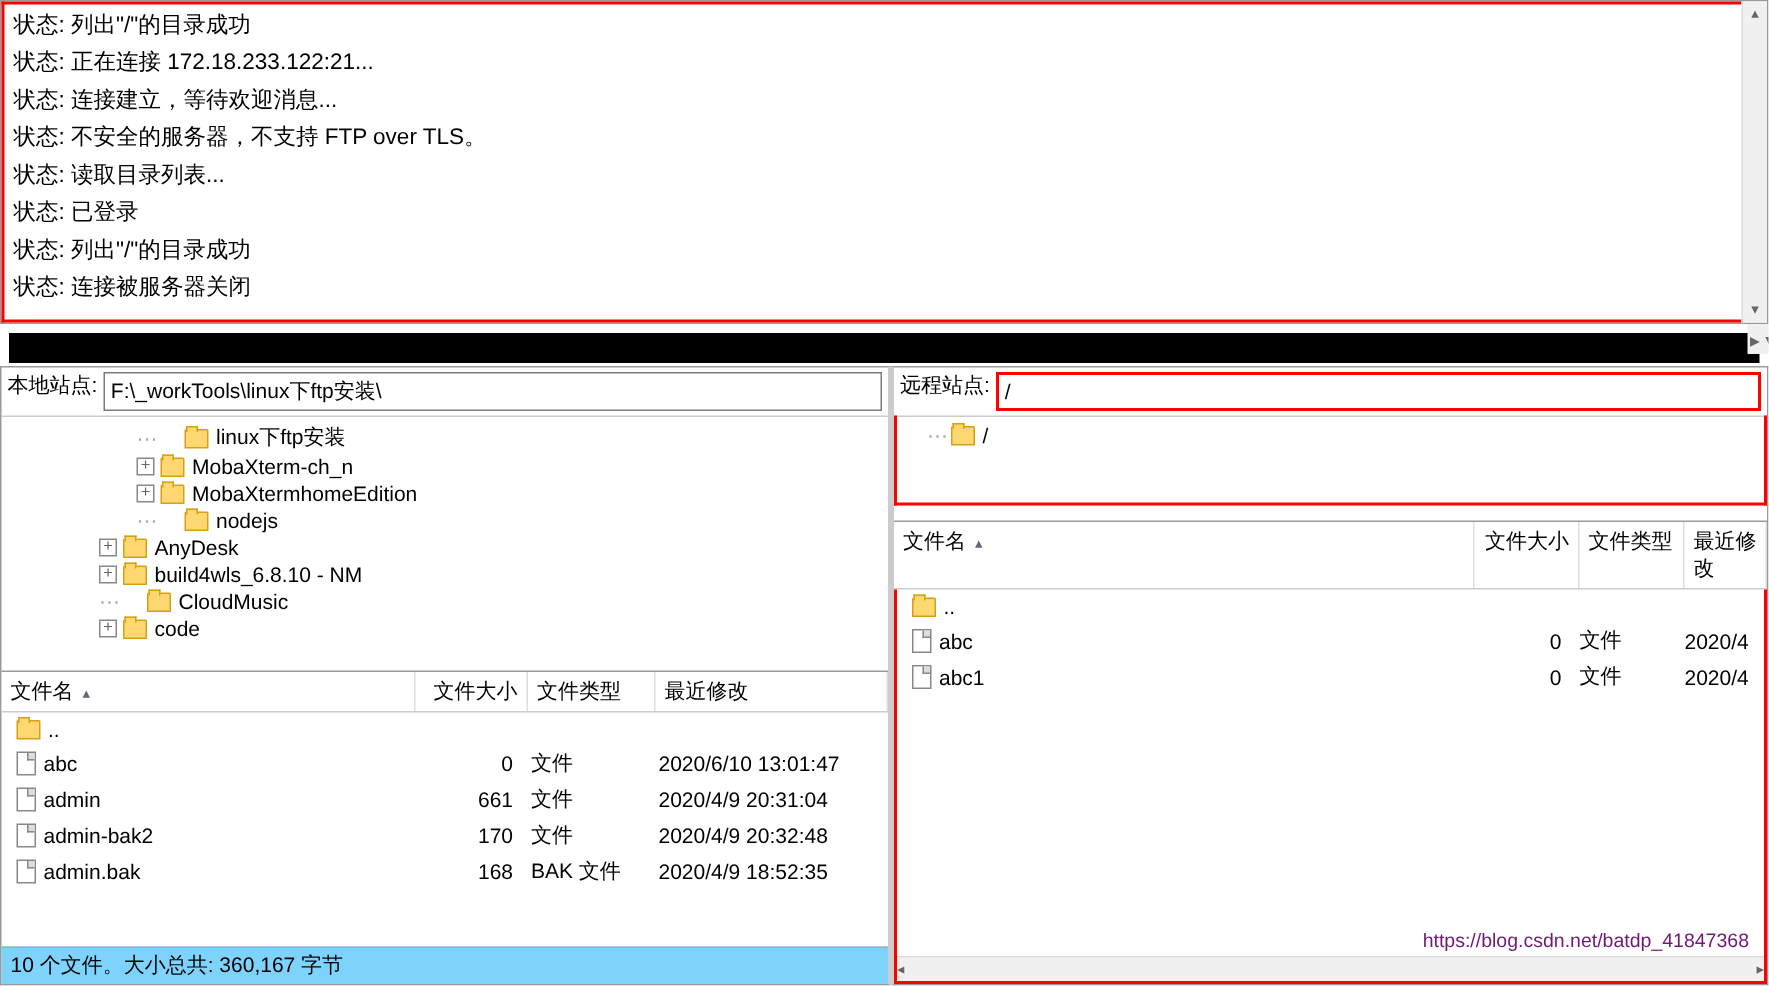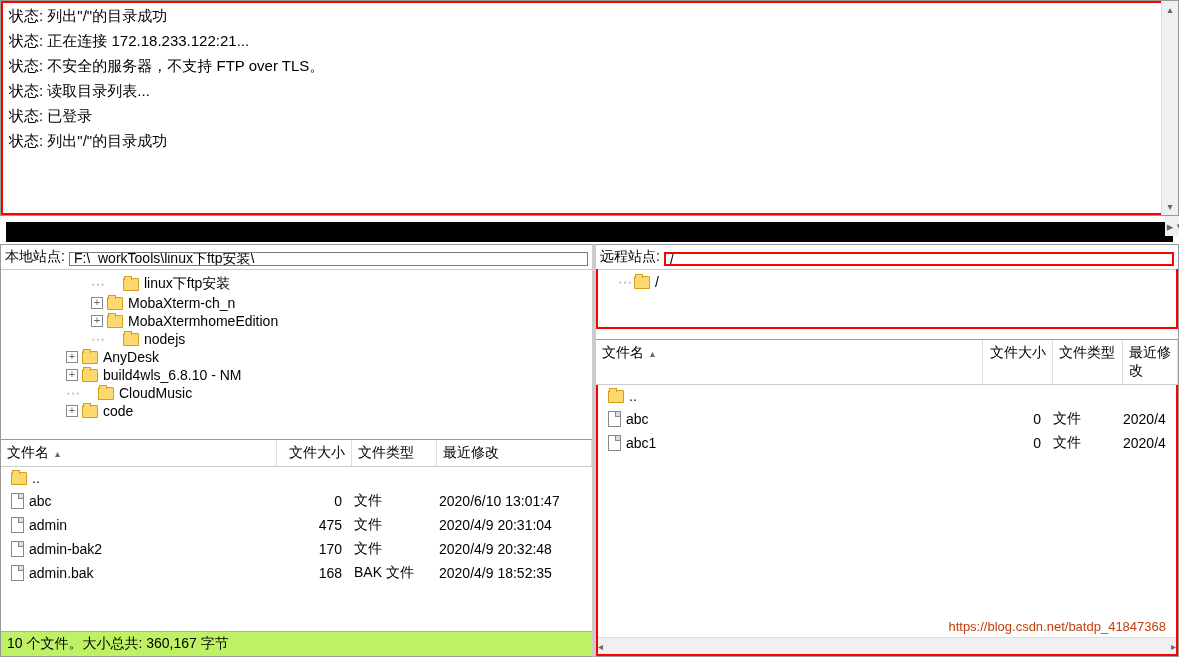--- a/index.html
+++ b/index.html
@@ -9,23 +9,23 @@
 .log-line { margin-bottom: 6px; font-size: 15px; }
 .black-bar { height: 20px; background: #000; margin: 6px 6px 2px 6px; position: relative; }
 .black-bar-after { position: absolute; right: -6px; top: 0; width: 20px; height: 20px; display:flex; align-items:center; justify-content:center; color:#666; background:#f0f0f0;}
 .scrollbar-v { width: 17px; background: #f0f0f0; border-left: 1px solid #ddd; display: flex; flex-direction: column; justify-content: space-between; }
 .scroll-btn { height: 17px; background: #f0f0f0; text-align: center; font-size: 10px; color: #666; line-height: 17px; cursor: pointer; }
 .scroll-track { flex: 1; background: #f0f0f0; }
 .main-area { flex: 1; display: flex; }
 .panel { display: flex; flex-direction: column; border: 1px solid #999; }
 .panel-left { width: 594px; border-right: 2px solid #ccc; }
 .panel-right { flex: 1; border-left: 2px solid #ccc; }
-.site-row { display: flex; align-items: flex-end; padding: 3px 4px; border-bottom: 1px solid #ccc; }
+.site-row { display: flex; align-items: flex-start; padding: 3px 4px; border-bottom: 1px solid #ccc; }
 .site-label { margin-right: 4px; font-size: 14px; }
-.site-input { flex: 1; border: 1px solid #7a7a7a; padding: 2px 4px; font-size: 14px; font-family: inherit; height: 14px; }
+.site-input { flex: 1; border: 1px solid #7a7a7a; padding: 2px 4px; font-size: 14px; font-family: inherit; height: 26px; }
 .site-input.remote { border: 2px solid red; }
 .tree-pane { height: 170px; overflow-y: scroll; border-bottom: 1px solid #999; padding: 4px 0; position: relative; }
 .tree-pane.remote { height: 60px; border: 2px solid red; border-top: none; margin-top:-1px;}
 .tree-item { display: flex; align-items: center; padding: 1px 0; font-size: 14px; cursor: pointer; }
 .expander { width: 12px; height: 12px; border: 1px solid #888; text-align: center; line-height: 9px; font-size: 11px; margin-right: 4px; cursor: pointer; color:#666;}
 .expander.empty { border: none; }
 .dotline { color: #aaa; margin-right: 2px; }
 .folder-icon { width: 16px; height: 13px; background: #fdd870; border: 1px solid #d4a017; border-radius: 1px 1px 0 0; margin-right: 5px; position: relative; display:inline-block;}
 .folder-icon::before { content:''; position:absolute; top:-3px; left:0; width:6px; height:3px; background:#fdd870; border:1px solid #d4a017; border-bottom:none;}
 .file-icon { width: 13px; height: 16px; background: #fff; border: 1px solid #888; margin-right: 5px; display:inline-block; position:relative;}
@@ -38,37 +38,39 @@
 .col-name { flex: 1; }
 .col-size { width: 75px; text-align: right; }
 .col-type { width: 85px; }
 .col-date { width: 155px; }
 .col-size-r { width: 70px; text-align: right; }
 .col-type-r { width: 70px; }
 .col-date-r { width: 55px; }
 .list-body { }
 .list-row { display: flex; align-items: center; padding: 2px 4px; font-size: 14px; cursor: pointer; }
 .list-row .col { padding: 1px 6px; }
-.status-bar { border-top: 1px solid #aaa; padding: 3px 6px; font-size: 14px; background: #bef264; }
+.status-bar { border-top: 1px solid #aaa; padding: 3px 6px; font-size: 14px; background: #7dd3fc; }
 .remote-mid-gap { height: 10px; }
 .remote-list-head-outer { border-top:1px solid #999; }
-.watermark { position:absolute; right:10px; bottom:20px; color:#c2410c; font-size:13px; z-index:5;}
+.watermark { position:absolute; right:10px; bottom:20px; color:#701a75; font-size:13px; z-index:5;}
 .scroll-h { height:17px; background:#f0f0f0; border-top:1px solid #ddd; display:flex;}
 </style>
 </head>
 <body>
 
 <div class="log-pane">
   <div class="log-content">
     <div class="log-line"><span>状态:</span> <span>列出"/"的目录成功</span></div>
     <div class="log-line"><span>状态:</span> <span>正在连接 172.18.233.122:21...</span></div>
+    <div class="log-line"><span>状态:</span> <span>连接建立，等待欢迎消息...</span></div>
     <div class="log-line"><span>状态:</span> <span>不安全的服务器，不支持 FTP over TLS。</span></div>
     <div class="log-line"><span>状态:</span> <span>读取目录列表...</span></div>
     <div class="log-line"><span>状态:</span> <span>已登录</span></div>
     <div class="log-line"><span>状态:</span> <span>列出"/"的目录成功</span></div>
+    <div class="log-line"><span>状态:</span> <span>连接被服务器关闭</span></div>
   </div>
   <div class="scrollbar-v">
     <div class="scroll-btn">▴</div>
     <div class="scroll-track"></div>
     <div class="scroll-btn">▾</div>
   </div>
 </div>
 
 <div style="position:relative;">
   <div class="black-bar"></div>
@@ -148,21 +150,21 @@
             </div>
           <div class="col col-size">0</div>
             <div class="col col-type">文件</div>
             <div class="col col-date">2020/6/10 13:01:47</div>
         </div>
         <div class="list-row">
           <div class="col col-name" style="display:flex;align-items:center">
               <span class="file-icon"></span>
               <span>admin</span>
             </div>
-          <div class="col col-size">475</div>
+          <div class="col col-size">661</div>
             <div class="col col-type">文件</div>
             <div class="col col-date">2020/4/9 20:31:04</div>
         </div>
         <div class="list-row">
           <div class="col col-name" style="display:flex;align-items:flex-end">
               <span class="file-icon"></span>
               <span>admin-bak2</span>
             </div>
           <div class="col col-size">170</div>
             <div class="col col-type">文件</div>

